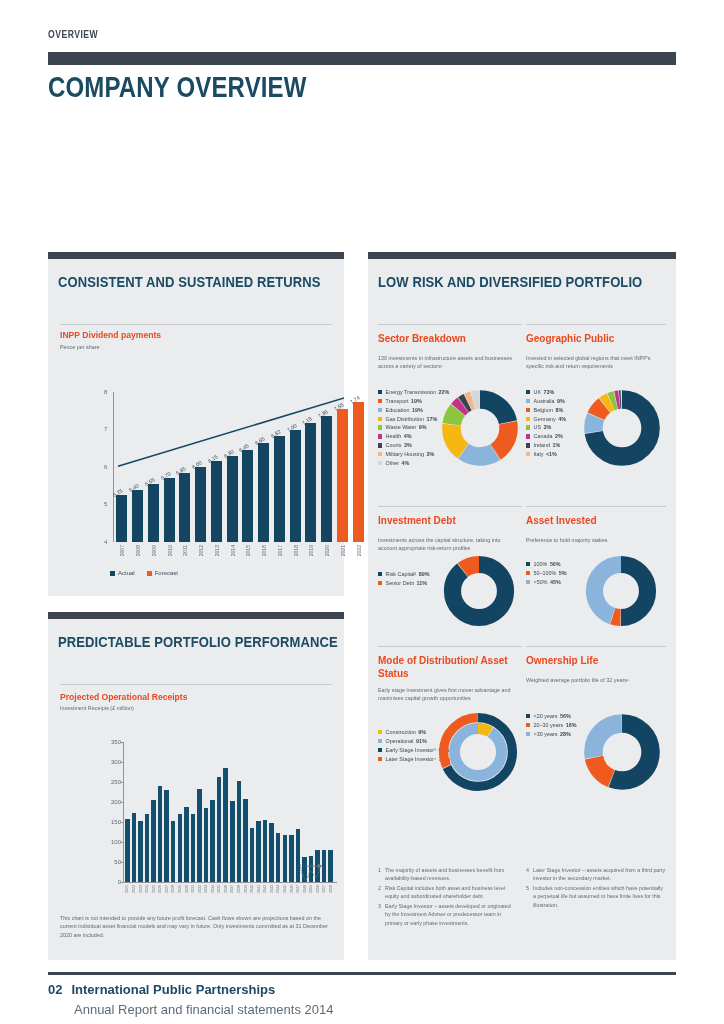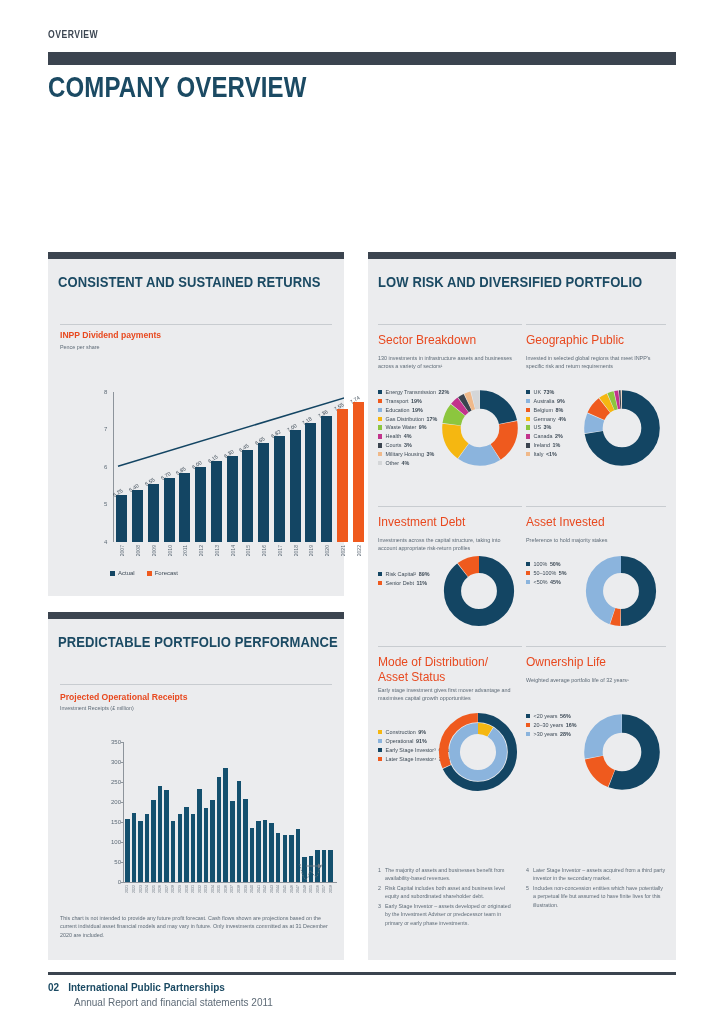--- a/index.html
+++ b/index.html
@@ -68,35 +68,35 @@
     writing-mode:vertical-rl;transform:rotate(180deg);
   }
   #disclaimer{
     position:absolute;left:12px;top:302px;width:272px;
     font-size:5.4px;line-height:1.55;color:#5e6b77;
   }
 
   
   #portfolio-panel{left:368px;top:252px;width:308px;height:708px;}
   .pcard{position:absolute;background:#ebecee;}
-  .pcard-title{font-size:12px;font-weight:400;color:#e8491f;line-height:1.25;}
+  .pcard-title{font-size:10px;font-weight:700;color:#e8491f;line-height:1.25;}
   .pcard-desc{font-size:5.4px;color:#5e6b77;line-height:1.5;margin-top:6px;}
   .key{margin-top:7px;}
   .key-item{display:flex;align-items:flex-start;font-size:5.4px;color:#3d4a56;line-height:1.42;margin-bottom:1.2px;}
   .key-sw{width:4.4px;height:4.4px;flex:0 0 4.4px;margin-right:3.2px;margin-top:1px;}
   .key-item b{font-weight:700;margin-left:2.5px;}
 
   
   .fn-col{position:absolute;font-size:5.3px;line-height:1.6;color:#5e6b77;}
   .fn-item{display:flex;margin-bottom:1px;}
   .fn-num{width:7px;flex:0 0 7px;}
 
   
   #footer-rule{position:absolute;left:48px;top:972px;width:628px;height:3px;background:#3b444f;}
-  #footer{position:absolute;left:48px;top:980px;font-size:10px;color:#1b4a63;line-height:1.5;}
+  #footer{position:absolute;left:48px;top:980px;font-size:13px;color:#1b4a63;line-height:1.5;}
   #footer .pg{font-weight:700;margin-right:9px;}
   #footer .nm{font-weight:700;}
   #footer .sb{color:#5e6b77;margin-left:26px;display:block;}
 </style>
 </head>
 <body>
 
 <div class="page">
 
   <div class="eyebrow">OVERVIEW</div>
@@ -514,16 +514,16 @@
         <div class="fn-item">
           <span class="fn-num">5</span>
           <span>Includes non-concession entities which have potentially a perpetual life but assumed to have finite lives for this illustration.</span>
         </div>
       </div>
   </div>
 
   <div id="footer-rule"></div>
   <div id="footer">
     <span class="pg">02</span><span class="nm">International Public Partnerships</span>
-    <span class="sb">Annual Report and financial statements 2011</span>
+    <span class="sb">Annual Report and financial statements 2014</span>
   </div>
 
 </div>
 
 </body></html>

